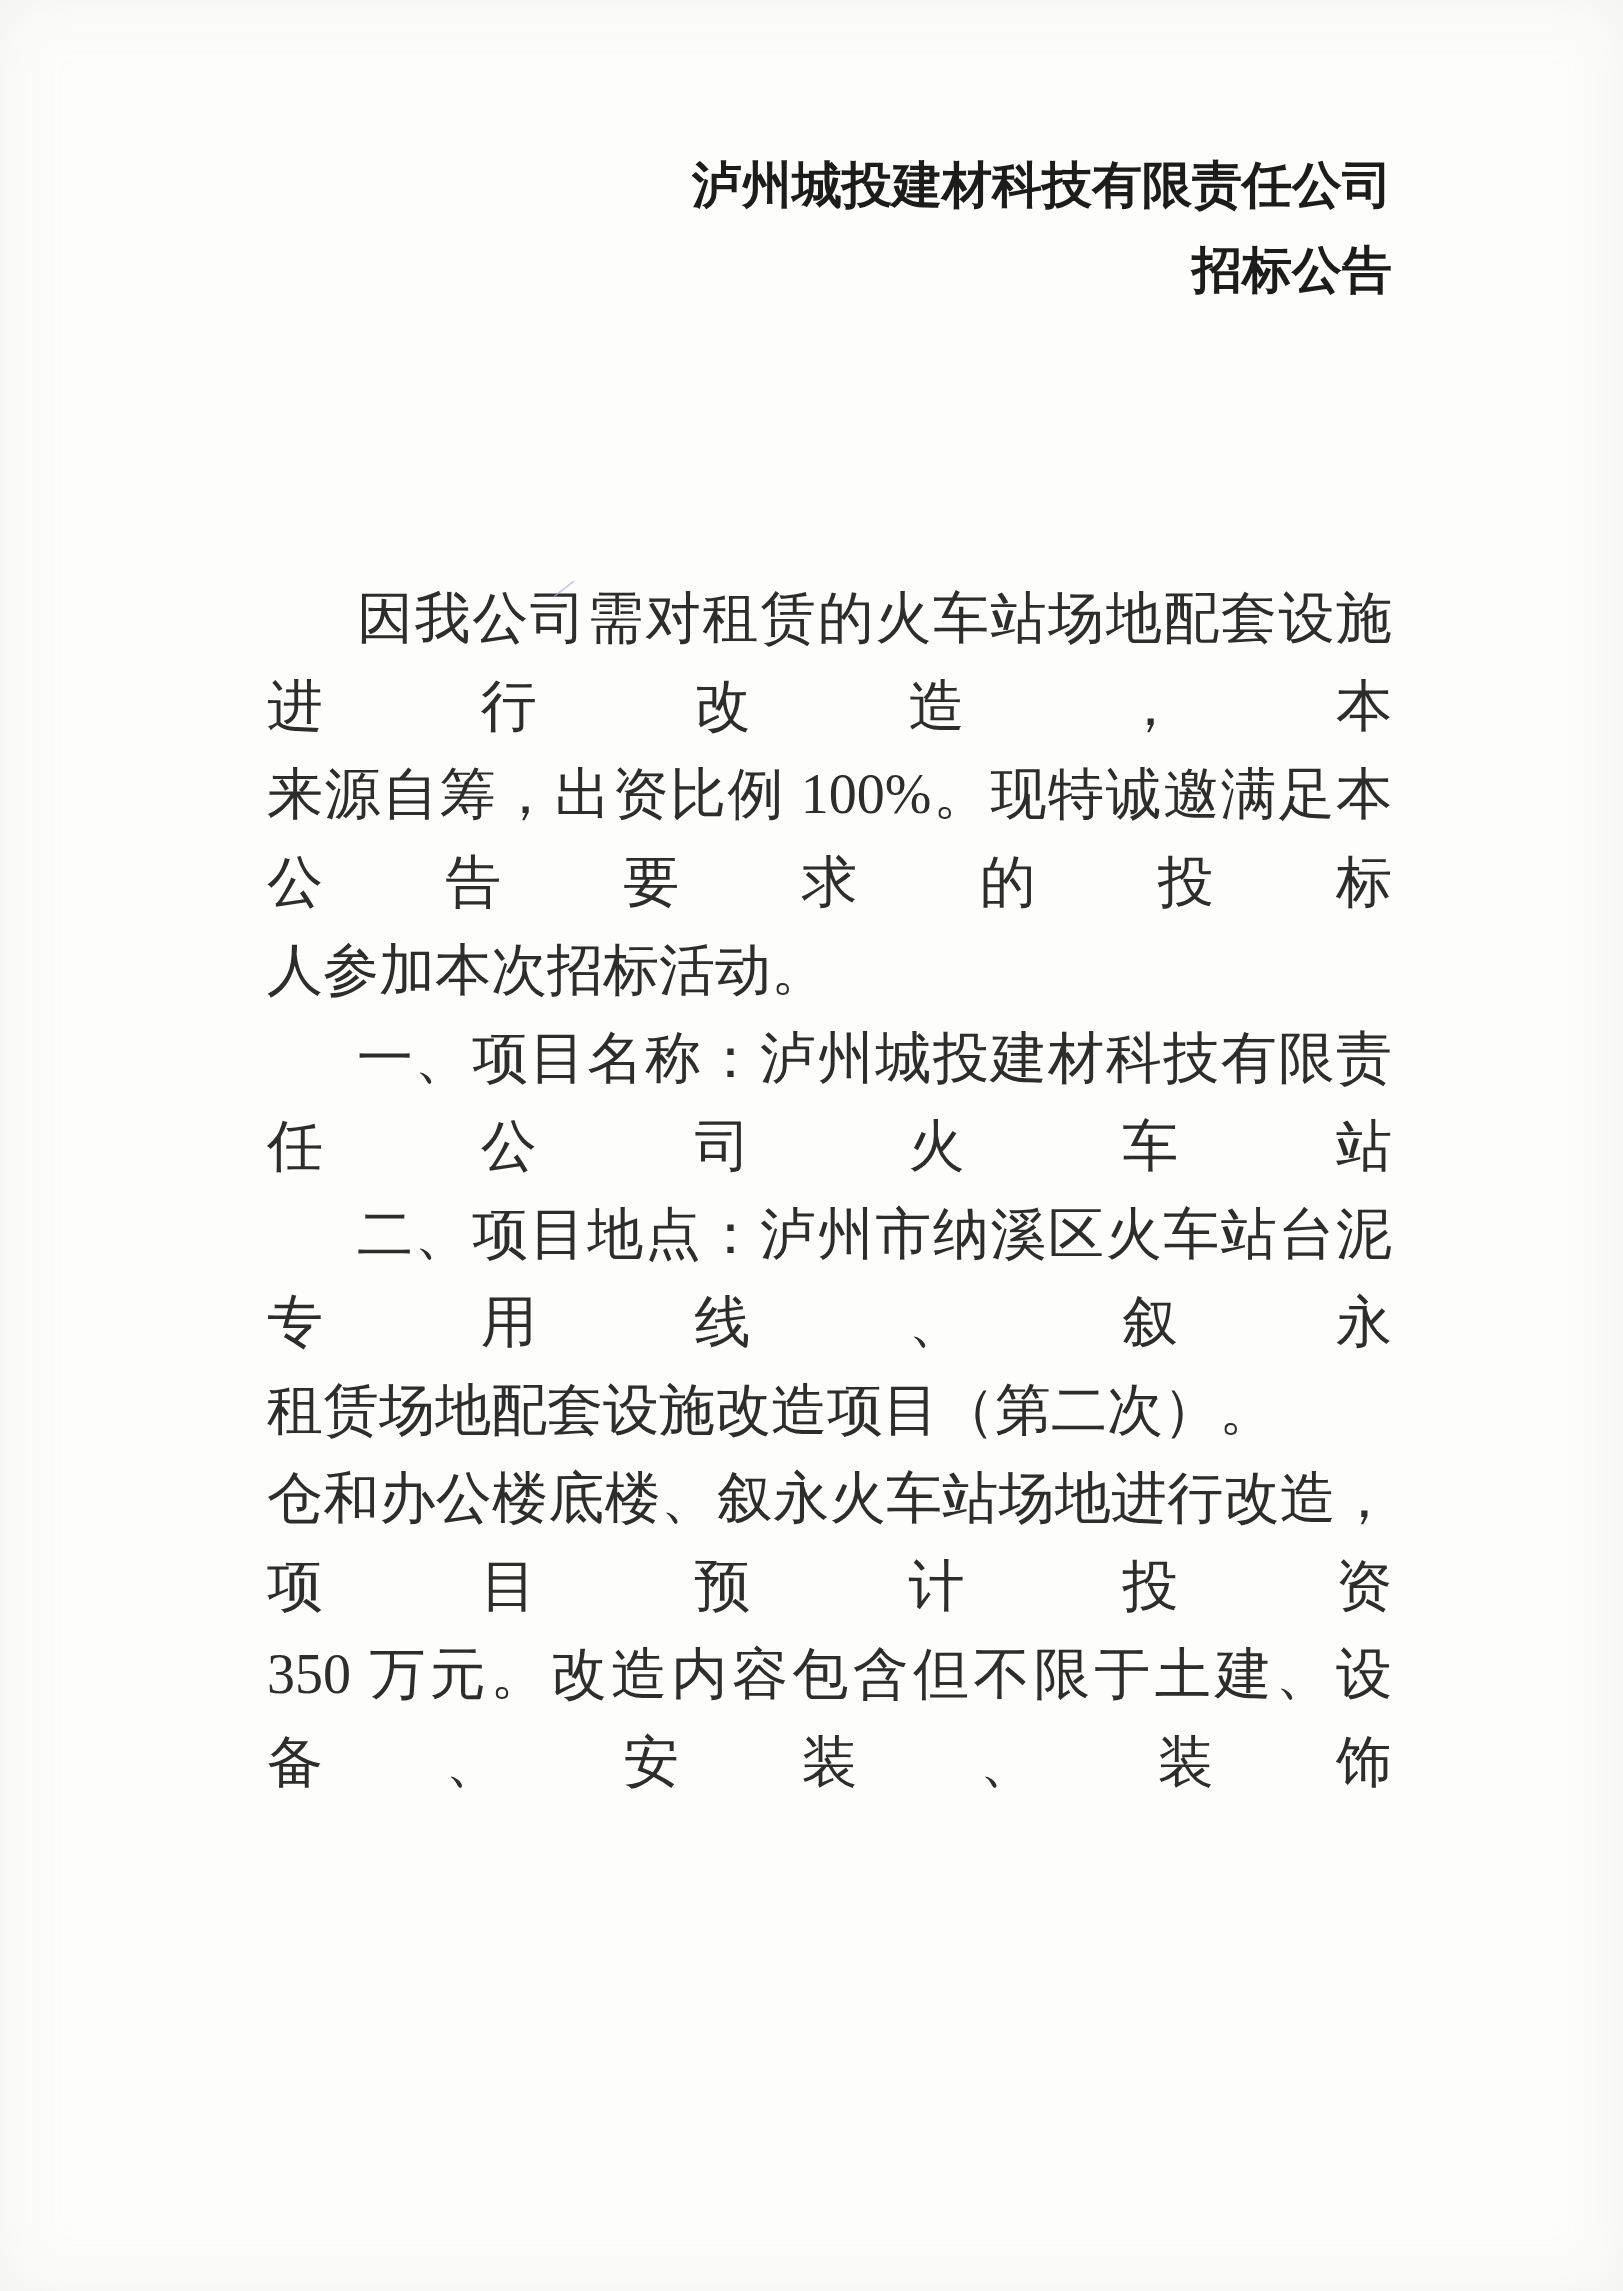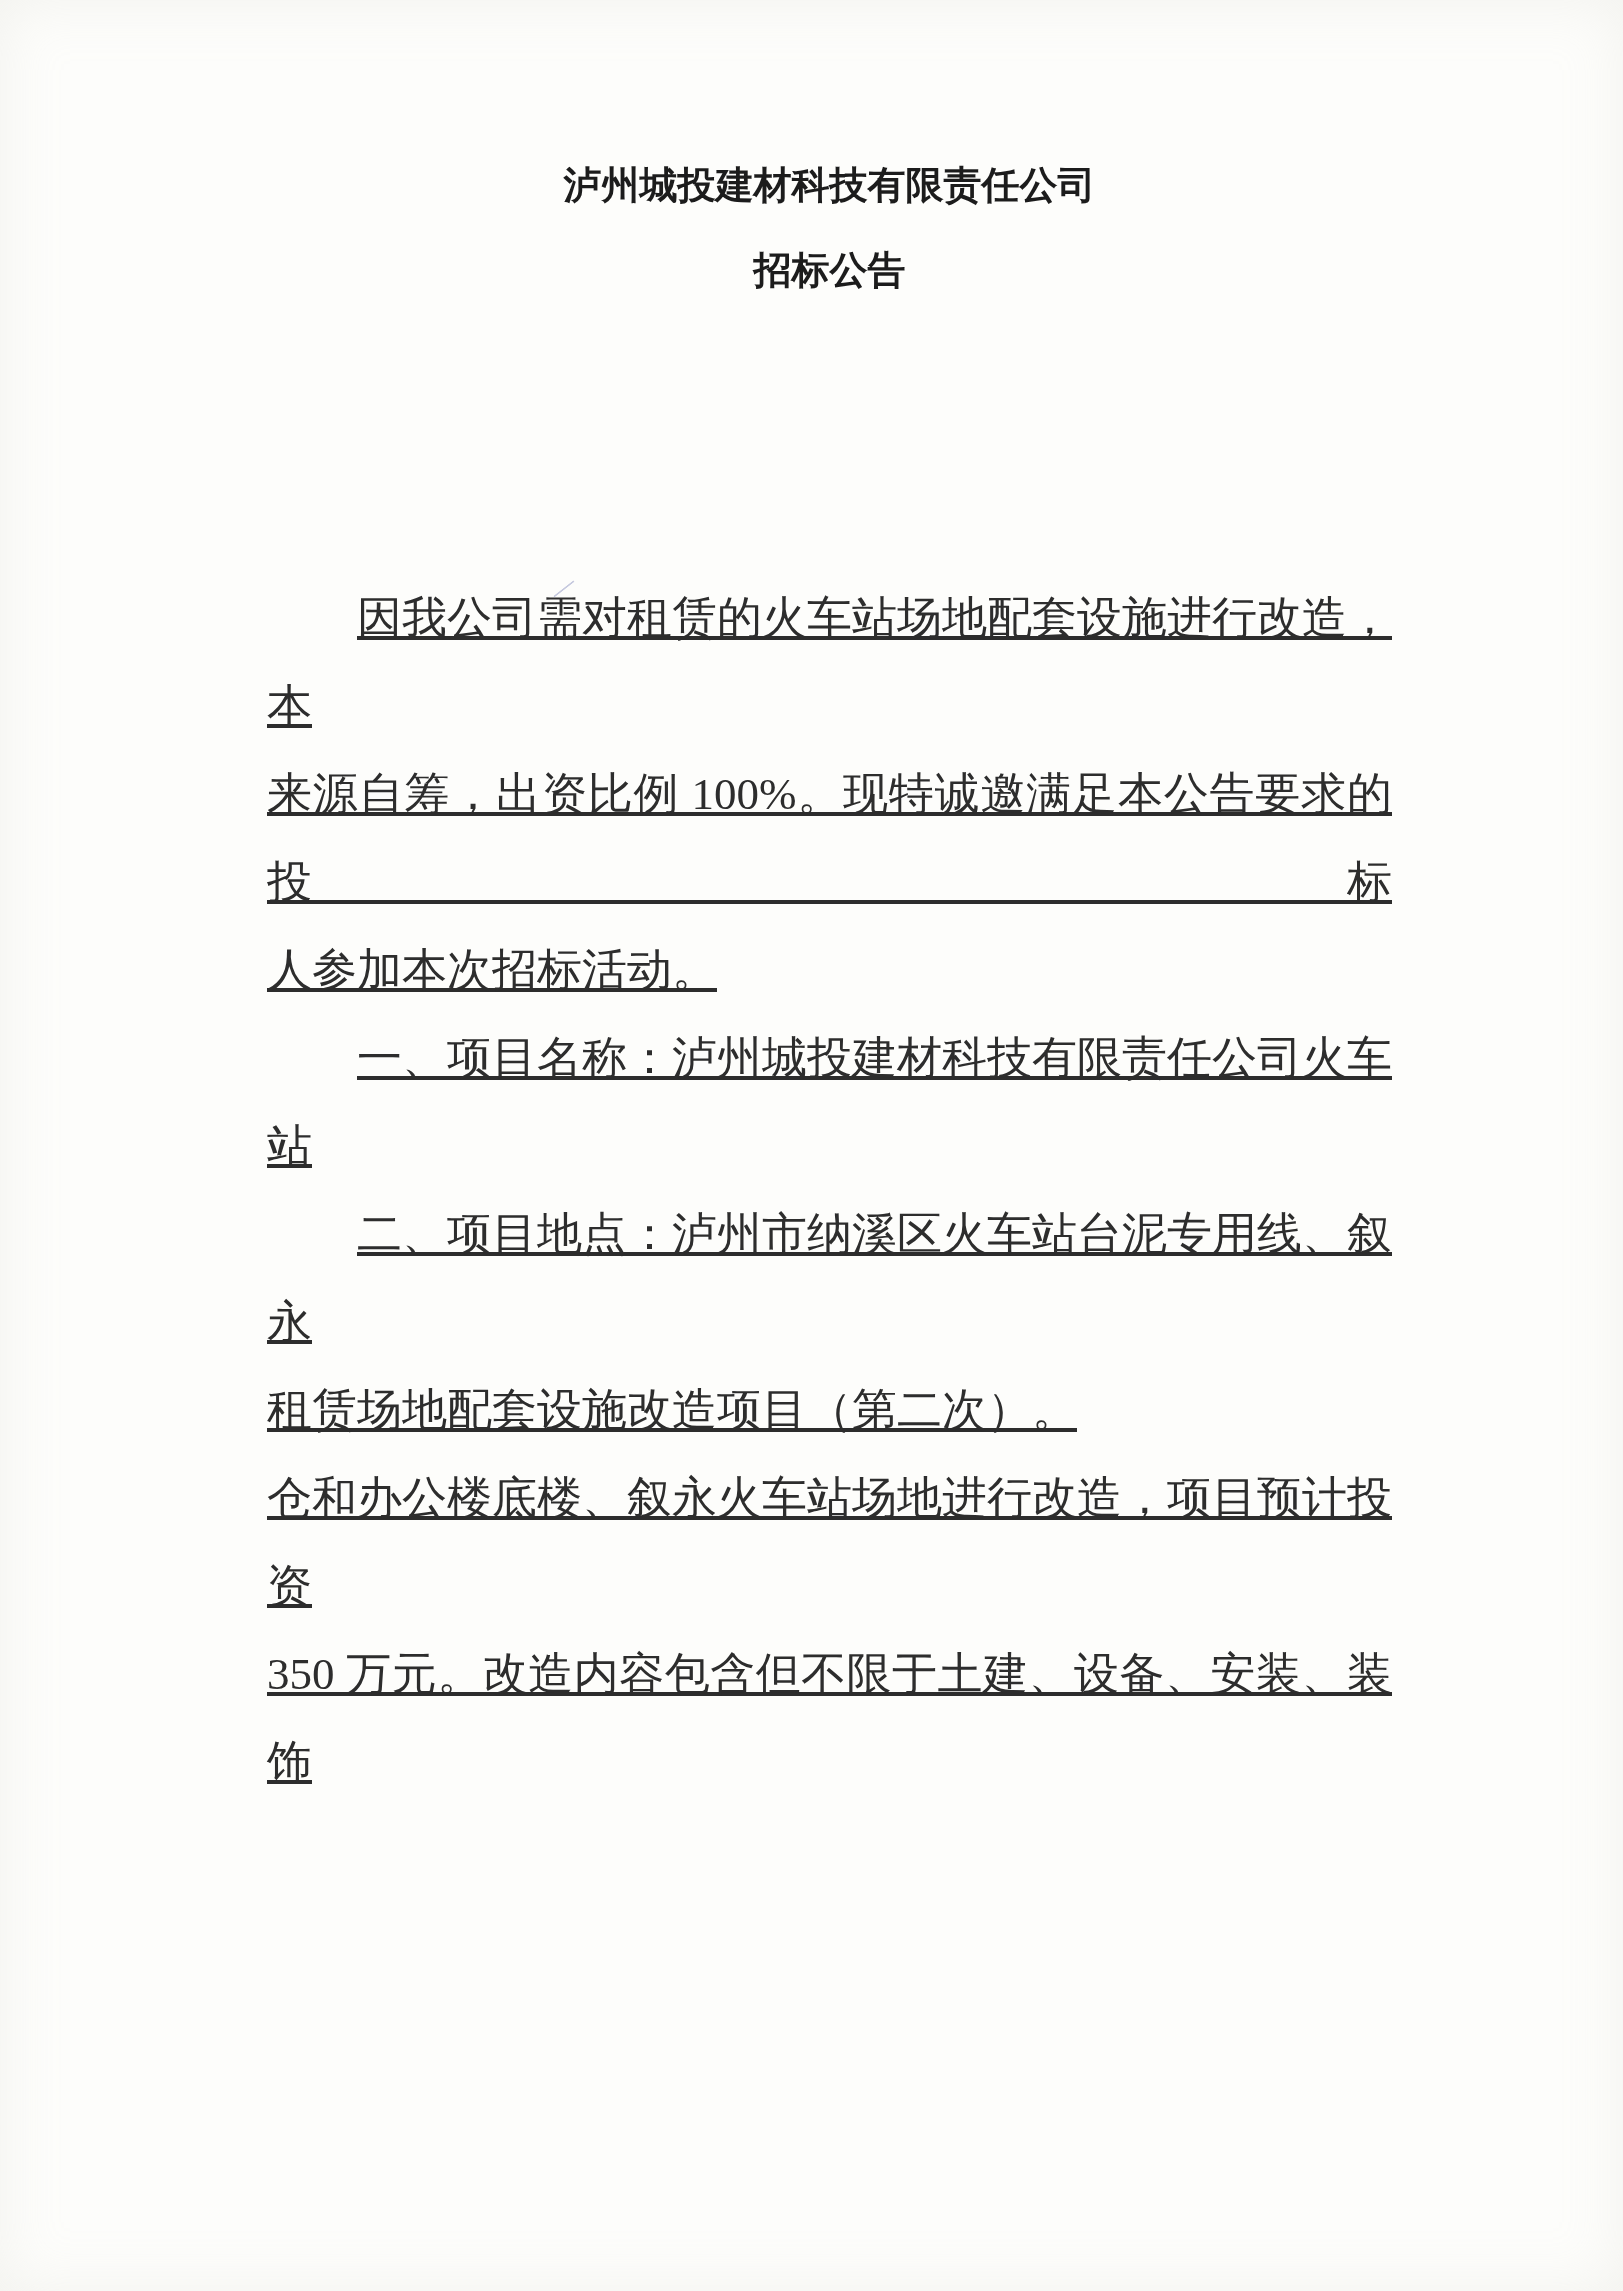--- a/index.html
+++ b/index.html
@@ -19,38 +19,37 @@
   .doc {
     position: absolute;
     left: 267px;
     top: 0;
     width: 1125px;
   }
   .title-block {
     padding-top: 143px;
   }
   .title-line {
-    font-size: 38px;
+    font-size: 50px;
     line-height: 85px;
     font-weight: 700;
     color: #1c1c1c;
-    text-align: center;
+    text-align: right;
     margin: 0;
     white-space: nowrap;
   }
   .body-block {
     margin-top: 261px;
   }
   .line {
-    font-size: 45px;
+    font-size: 56px;
     line-height: 88px;
     color: #2d2d2d;
     margin: 0;
     white-space: normal;
-    text-decoration: underline;
   }
   .line.indent {
     text-indent: 90px;
   }
   .line.full {
     text-align: justify;
     text-align-last: justify;
   }
   .pen-mark {
     position: absolute;

